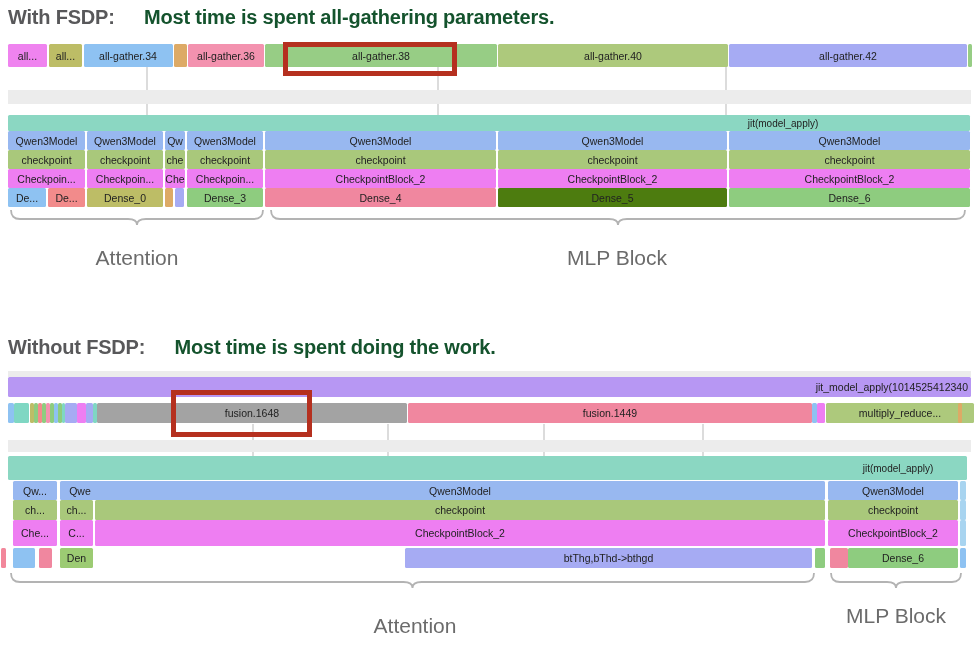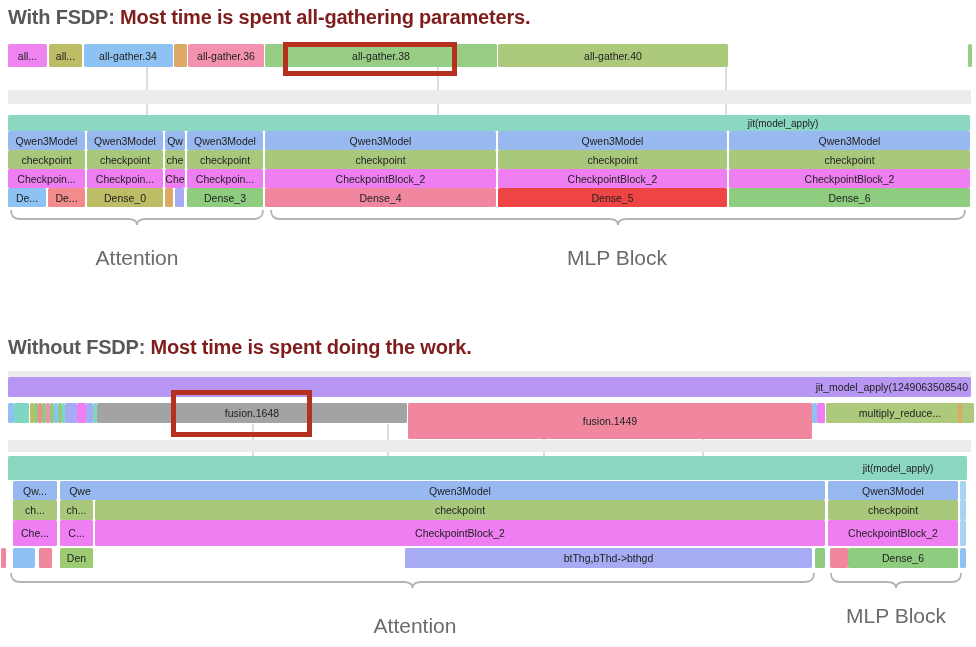--- a/index.html
+++ b/index.html
@@ -2,21 +2,21 @@
 <html><head>
 <meta charset="utf-8">
 <style>
   html,body { margin:0; padding:0; background:#ffffff; }
   .stage {
     position:relative; width:976px; height:647px; background:#fff;
     font-family:"Liberation Sans", sans-serif; overflow:hidden;
   }
   .title { position:absolute; left:8px; font-size:20px; font-weight:bold; white-space:nowrap; letter-spacing:-0.2px; }
   .title .prefix { color:#58585a; }
-  .title .accent { color:#7f1d1d; }
+  .title .accent { color:#14532d;margin-left:24px; }
   .seg {
     position:absolute; display:flex; align-items:center; justify-content:center;
     font-size:10.5px; color:#222; overflow:hidden; white-space:nowrap; border-radius:1.5px;
   }
   .bar-right { justify-content:flex-end; padding-right:3px; box-sizing:border-box; }
   .jit-label { position:absolute; display:flex; align-items:center; justify-content:center;
     font-size:10px; color:#222; white-space:nowrap; pointer-events:none; }
   .gridline { position:absolute; width:1.5px; background:#dcdcdc; }
   .grayband { position:absolute; left:8px; width:963px; background:#ececec; }
   .hl { position:absolute; border:5px solid #b5301f; box-sizing:border-box; }
@@ -45,29 +45,30 @@
     <div class="gridline" style="left: 725px; top: 67px; width: 1.5px; height: 48px;"></div>
     <div class="grayband" style="top: 90px; height: 14px; background: rgb(236, 236, 236);"></div>
     <div class="seg" style="left: 8px; top: 44px; width: 39px; height: 23px; background: rgb(239, 131, 239);">all...</div>
     <div class="seg" style="left: 49px; top: 44px; width: 33px; height: 23px; background: rgb(189, 189, 102);">all...</div>
     <div class="seg" style="left: 84px; top: 44px; width: 88px; height: 23px; background: rgb(142, 194, 242);">all-gather.34</div>
     <div class="seg" style="left: 165px; top: 44px; width: 8px; height: 23px; background: rgb(142, 194, 242);"></div>
     <div class="seg" style="left: 174px; top: 44px; width: 13px; height: 23px; background: rgb(221, 170, 102);"></div>
     <div class="seg" style="left: 188px; top: 44px; width: 76px; height: 23px; background: rgb(243, 146, 175);">all-gather.36</div>
     <div class="seg" style="left: 265px; top: 44px; width: 232px; height: 23px; background: rgb(151, 205, 133);">all-gather.38</div>
     <div class="seg" style="left: 498px; top: 44px; width: 230px; height: 23px; background: rgb(173, 201, 124);">all-gather.40</div>
+    <div class="seg" style="left: 729px; top: 44px; width: 238px; height: 23px; background: rgb(166, 171, 243);">all-gather.42</div>
     <div class="seg" style="left: 968px; top: 44px; width: 4px; height: 23px; background: rgb(151, 205, 133);"></div>
     <div class="seg" style="left: 8px; top: 188px; width: 38px; height: 19px; background: rgb(142, 194, 242);">De...</div>
     <div class="seg" style="left: 48px; top: 188px; width: 37px; height: 19px; background: rgb(242, 139, 139);">De...</div>
     <div class="seg" style="left: 87px; top: 188px; width: 76px; height: 19px; background: rgb(189, 189, 102);">Dense_0</div>
     <div class="seg" style="left: 165px; top: 188px; width: 8px; height: 19px; background: rgb(221, 170, 102);"></div>
     <div class="seg" style="left: 175px; top: 188px; width: 9px; height: 19px; background: rgb(166, 171, 243);"></div>
     <div class="seg" style="left: 187px; top: 188px; width: 76px; height: 19px; background: rgb(142, 204, 127);">Dense_3</div>
     <div class="seg" style="left: 265px; top: 188px; width: 231px; height: 19px; background: rgb(240, 135, 159);">Dense_4</div>
-    <div class="seg" style="left: 498px; top: 188px; width: 229px; height: 19px; background: #ef4444;">Dense_5</div>
+    <div class="seg" style="left: 498px; top: 188px; width: 229px; height: 19px; background: #4d7c0f;">Dense_5</div>
     <div class="seg" style="left: 729px; top: 188px; width: 241px; height: 19px; background: rgb(142, 204, 127);">Dense_6</div>
     <div class="seg" style="left: 8px; top: 115px; width: 962px; height: 16px; background: rgb(139, 215, 194);"></div>
     <div class="jit-label" style="left: 703px; top: 115px; width: 160px; height: 16px;">jit(model_apply)</div>
     <div class="seg" style="left: 8px; top: 131px; width: 77px; height: 19px; background: rgb(152, 184, 240);">Qwen3Model</div>
     <div class="seg" style="left: 87px; top: 131px; width: 76px; height: 19px; background: rgb(152, 184, 240);">Qwen3Model</div>
     <div class="seg" style="left: 165px; top: 131px; width: 20px; height: 19px; background: rgb(152, 184, 240);">Qw</div>
     <div class="seg" style="left: 187px; top: 131px; width: 76px; height: 19px; background: rgb(152, 184, 240);">Qwen3Model</div>
     <div class="seg" style="left: 265px; top: 131px; width: 231px; height: 19px; background: rgb(152, 184, 240);">Qwen3Model</div>
     <div class="seg" style="left: 498px; top: 131px; width: 229px; height: 19px; background: rgb(152, 184, 240);">Qwen3Model</div>
     <div class="seg" style="left: 729px; top: 131px; width: 241px; height: 19px; background: rgb(152, 184, 240);">Qwen3Model</div>
@@ -93,38 +94,38 @@
     <div class="brace" style="left: 270px; top: 210px;"><svg width="696" height="16" viewBox="0 0 696 16">
         <path d="M1 0 Q1 9 10 9 L339 9 Q348 9 348 15 Q348 9 357 9 L686 9 Q695 9 695 0" fill="none" stroke="#b3b3b3" stroke-width="1.8" stroke-linecap="round"></path>
       </svg></div>
     <div class="annotation-label" style="left: 467px; top: 246px; color: rgb(107, 107, 107);">MLP Block</div>
     <div class="gridline" style="left: 252px; top: 424px; width: 1.5px; height: 32px;"></div>
     <div class="gridline" style="left: 387px; top: 424px; width: 1.5px; height: 32px;"></div>
     <div class="gridline" style="left: 543px; top: 424px; width: 1.5px; height: 32px;"></div>
     <div class="gridline" style="left: 702px; top: 424px; width: 1.5px; height: 32px;"></div>
     <div class="grayband" style="top: 371px; height: 6px; background: rgb(236, 236, 236);"></div>
     <div class="grayband" style="top: 440px; height: 12px; background: rgb(236, 236, 236);"></div>
-    <div class="seg bar-right" style="left: 8px; top: 377px; width: 963px; height: 20px; background: rgb(183, 151, 243);">jit_model_apply(1249063508540</div>
+    <div class="seg bar-right" style="left: 8px; top: 377px; width: 963px; height: 20px; background: rgb(183, 151, 243);">jit_model_apply(1014525412340</div>
     <div class="seg" style="left: 8px; top: 403px; width: 6px; height: 20px; background: rgb(142, 194, 242);"></div>
     <div class="seg" style="left: 14px; top: 403px; width: 15px; height: 20px; background: rgb(127, 215, 195);"></div>
     <div class="seg" style="left: 30px; top: 403px; width: 4px; height: 20px; background: rgb(189, 189, 102);"></div>
     <div class="seg" style="left: 34px; top: 403px; width: 4px; height: 20px; background: rgb(142, 204, 127);"></div>
     <div class="seg" style="left: 38px; top: 403px; width: 4px; height: 20px; background: rgb(242, 139, 139);"></div>
     <div class="seg" style="left: 42px; top: 403px; width: 4px; height: 20px; background: rgb(142, 204, 127);"></div>
     <div class="seg" style="left: 46px; top: 403px; width: 4px; height: 20px; background: rgb(243, 146, 175);"></div>
     <div class="seg" style="left: 50px; top: 403px; width: 4px; height: 20px; background: rgb(142, 204, 127);"></div>
     <div class="seg" style="left: 54px; top: 403px; width: 4px; height: 20px; background: rgb(142, 194, 242);"></div>
     <div class="seg" style="left: 58px; top: 403px; width: 4px; height: 20px; background: rgb(142, 204, 127);"></div>
     <div class="seg" style="left: 62px; top: 403px; width: 3px; height: 20px; background: rgb(127, 215, 195);"></div>
     <div class="seg" style="left: 65px; top: 403px; width: 12px; height: 20px; background: rgb(166, 171, 243);"></div>
     <div class="seg" style="left: 77px; top: 403px; width: 9px; height: 20px; background: rgb(238, 126, 242);"></div>
     <div class="seg" style="left: 86px; top: 403px; width: 7px; height: 20px; background: rgb(166, 171, 243);"></div>
     <div class="seg" style="left: 93px; top: 403px; width: 4px; height: 20px; background: rgb(127, 215, 195);"></div>
     <div class="seg" style="left: 97px; top: 403px; width: 310px; height: 20px; background: #a3a3a3;">fusion.1648</div>
-    <div class="seg" style="left: 408px; top: 403px; width: 404px; height: 36px; background: rgb(240, 135, 159); text-align: right;">fusion.1449</div>
+    <div class="seg" style="left: 408px; top: 403px; width: 404px; height: 20px; background: rgb(240, 135, 159); text-align: right;">fusion.1449</div>
     <div class="seg" style="left: 812px; top: 403px; width: 5px; height: 20px; background: rgb(142, 194, 242);"></div>
     <div class="seg" style="left: 817px; top: 403px; width: 8px; height: 20px; background: rgb(238, 126, 242);"></div>
     <div class="seg" style="left: 826px; top: 403px; width: 148px; height: 20px; background: rgb(173, 201, 124);">multiply_reduce...</div>
     <div class="seg" style="left: 958px; top: 403px; width: 4px; height: 20px; background: rgb(221, 170, 102);"></div>
     <div class="seg" style="left: 1px; top: 548px; width: 5px; height: 20px; background: rgb(242, 135, 155);"></div>
     <div class="seg" style="left: 13px; top: 548px; width: 22px; height: 20px; background: rgb(142, 194, 242);"></div>
     <div class="seg" style="left: 39px; top: 548px; width: 13px; height: 20px; background: rgb(240, 135, 159);"></div>
     <div class="seg" style="left: 60px; top: 548px; width: 33px; height: 20px; background: rgb(156, 203, 115);">Den</div>
     <div class="seg" style="left: 405px; top: 548px; width: 407px; height: 20px; background: rgb(166, 171, 243);">btThg,bThd-&gt;bthgd</div>
     <div class="seg" style="left: 815px; top: 548px; width: 10px; height: 20px; background: rgb(142, 204, 127);"></div>

